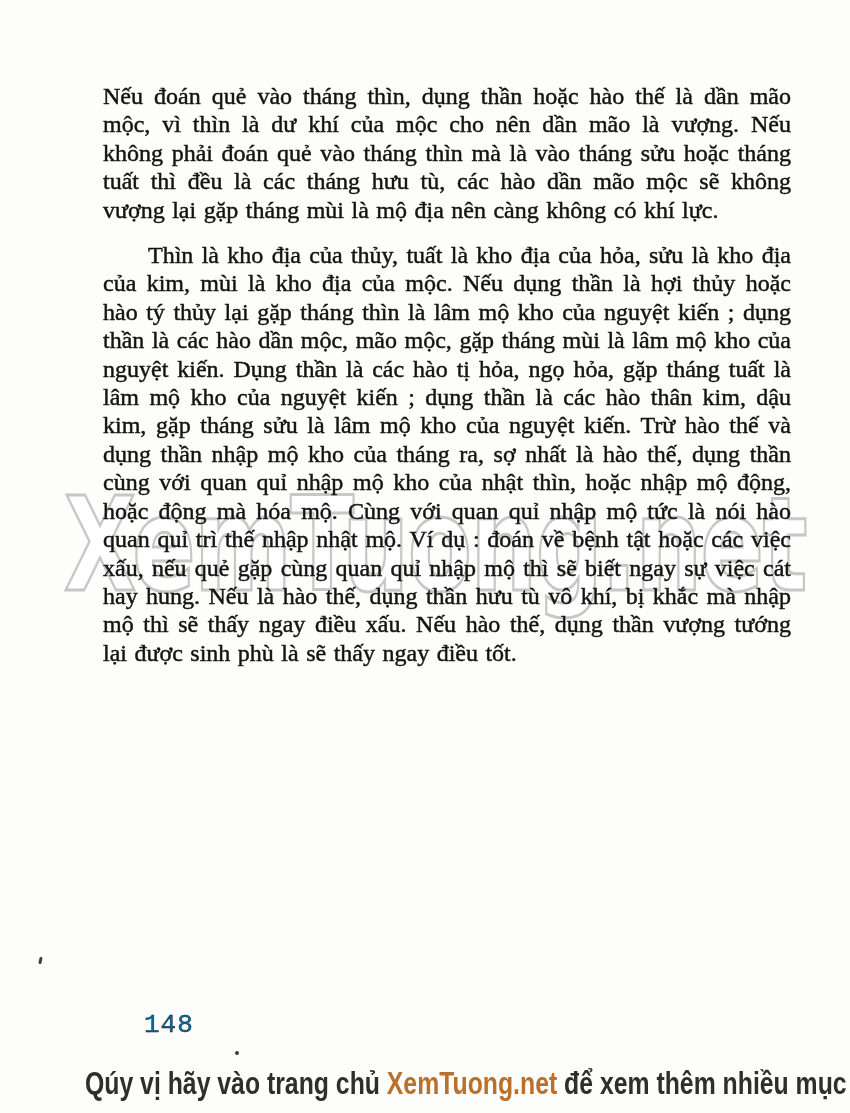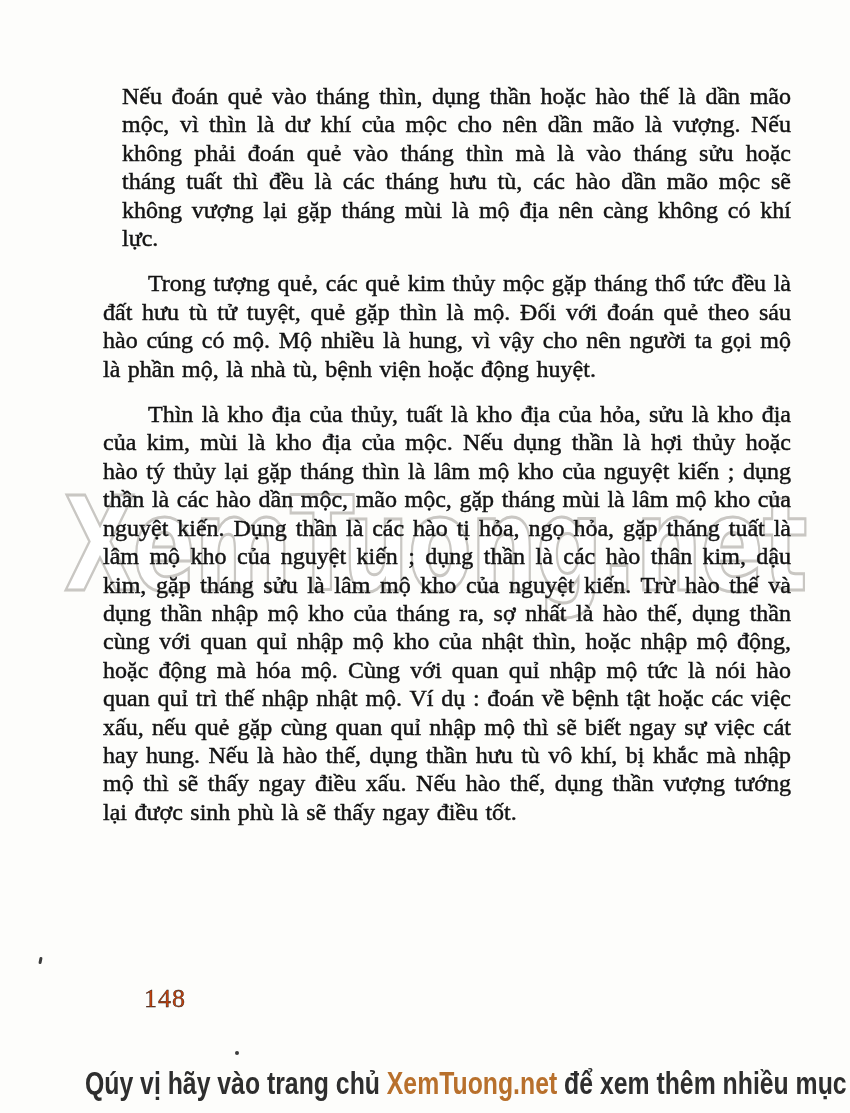--- a/index.html
+++ b/index.html
@@ -46,34 +46,34 @@
     -webkit-text-stroke: 0.45px #131313;
     text-align: justify;
     word-spacing: 1.5px;
   }
   .para {
     margin: 0 0 17px 0;
     text-indent: 45px;
   }
   .para.no-indent {
     text-indent: 0;
-    margin-left: 19px;
   }
   .para.continues {
     text-align-last: justify;
   }
   .page-number {
     position: absolute;
     z-index: 2;
-    top: 984px;
+    top: 1010px;
     left: 144px;
     font-size: 26px;
-    color: #c2410c;
+    color: #0369a1;
     -webkit-text-stroke: 0.4px #1a1a1a;
     letter-spacing: 1px;
+    font-family: Liberation Mono, monospace;
   }
   .speck {
     position: absolute;
     z-index: 2;
     background: #3c3c3c;
   }
   .speck1 {
     top: 957px;
     left: 39px;
     width: 3px;
@@ -110,21 +110,20 @@
 </style>
 </head>
 <body>
 
 <div class="page">
 
   <div class="watermark">XemTuong.net</div>
 
   <div class="body-text">
     <p class="para no-indent">Nếu đoán quẻ vào tháng thìn, dụng thần hoặc hào thế là dần mão mộc, vì thìn là dư khí của mộc cho nên dần mão là vượng. Nếu không phải đoán quẻ vào tháng thìn mà là vào tháng sửu hoặc tháng tuất thì đều là các tháng hưu tù, các hào dần mão mộc sẽ không vượng lại gặp tháng mùi là mộ địa nên càng không có khí lực.</p>
-    <p class="para">Trong tượng quẻ, các quẻ kim thủy mộc gặp tháng thổ tức đều là đất hưu tù tử tuyệt, quẻ gặp thìn là mộ. Đối với đoán quẻ theo sáu hào cúng có mộ. Mộ nhiều là hung, vì vậy cho nên người ta gọi mộ là phần mộ, là nhà tù, bệnh viện hoặc động huyệt.</p>
     <p class="para">Thìn là kho địa của thủy, tuất là kho địa của hỏa, sửu là kho địa của kim, mùi là kho địa của mộc. Nếu dụng thần là hợi thủy hoặc hào tý thủy lại gặp tháng thìn là lâm mộ kho của nguyệt kiến ; dụng thần là các hào dần mộc, mão mộc, gặp tháng mùi là lâm mộ kho của nguyệt kiến. Dụng thần là các hào tị hỏa, ngọ hỏa, gặp tháng tuất là lâm mộ kho của nguyệt kiến ; dụng thần là các hào thân kim, dậu kim, gặp tháng sửu là lâm mộ kho của nguyệt kiến. Trừ hào thế và dụng thần nhập mộ kho của tháng ra, sợ nhất là hào thế, dụng thần cùng với quan quỉ nhập mộ kho của nhật thìn, hoặc nhập mộ động, hoặc động mà hóa mộ. Cùng với quan quỉ nhập mộ tức là nói hào quan quỉ trì thế nhập nhật mộ. Ví dụ : đoán về bệnh tật hoặc các việc xấu, nếu quẻ gặp cùng quan quỉ nhập mộ thì sẽ biết ngay sự việc cát hay hung. Nếu là hào thế, dụng thần hưu tù vô khí, bị khắc mà nhập mộ thì sẽ thấy ngay điều xấu. Nếu hào thế, dụng thần vượng tướng lại được sinh phù là sẽ thấy ngay điều tốt.</p>
   </div>
 
   <div class="page-number">148</div>
 
   <div class="speck speck1"></div>
   <div class="speck speck2"></div>
 
   <div class="footer"><span>Qúy vị hãy vào trang chủ </span><span class="footer-link">XemTuong.net</span><span> để xem thêm nhiều mục hay khác</span></div>
 

